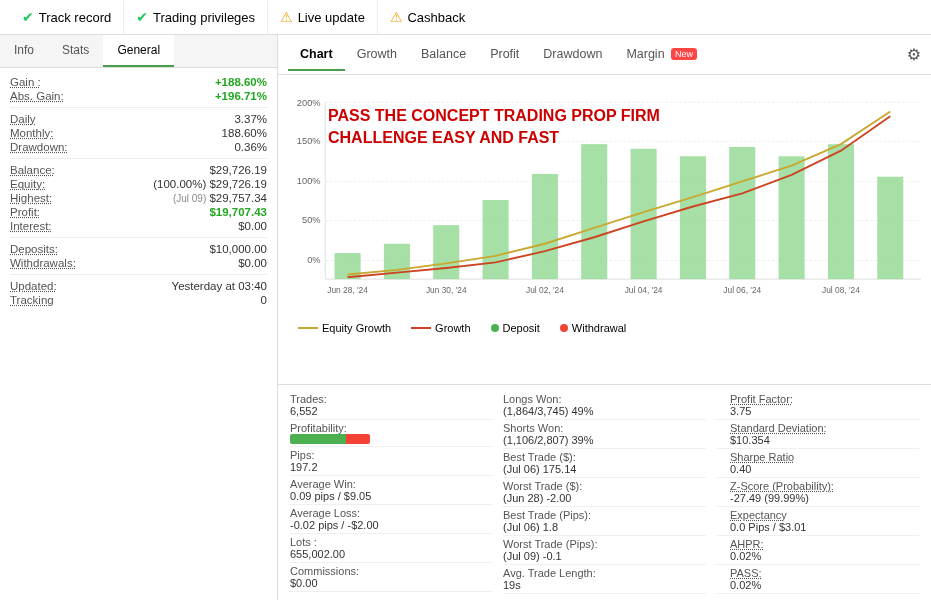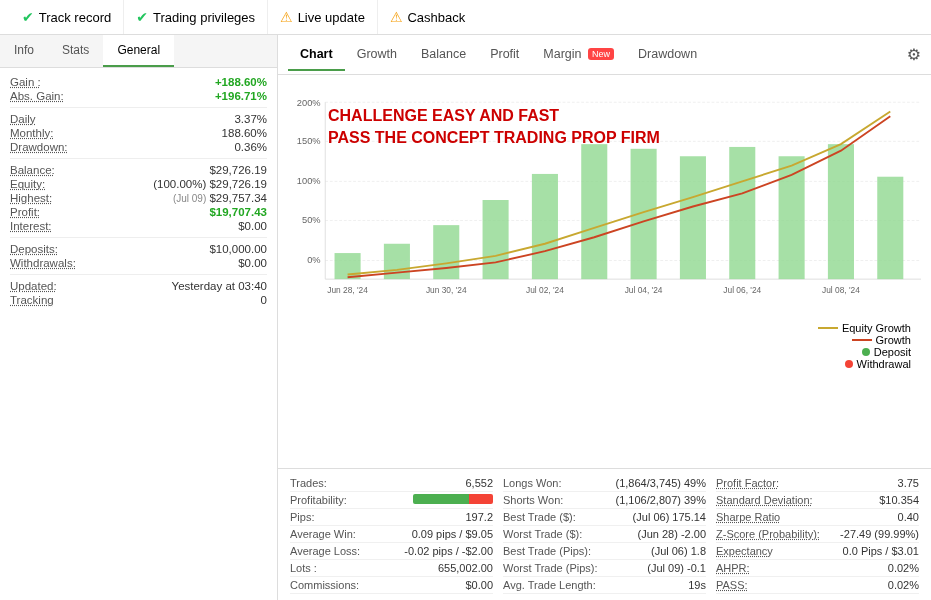--- a/index.html
+++ b/index.html
@@ -155,24 +155,24 @@
       line-height: 1.4;
     }
 
     svg.chart-svg {
       width: 100%;
       height: 220px;
     }
 
     .legend-row {
       display: flex;
-      align-items: flex-end;
+      gap: 20px;
+      align-items: flex-start;
       padding: 4px 10px;
       font-size: 11px;
-      flex-direction: column;
     }
     .legend-item {
       display: flex;
       align-items: center;
       gap: 4px;
     }
     .legend-line {
       width: 20px;
       height: 2px;
       display: inline-block;
@@ -195,26 +195,27 @@
       overflow-y: auto;
       max-height: 230px;
     }
 
     .stat-row {
       display: flex;
       justify-content: space-between;
       align-items: baseline;
       padding: 2px 0;
       border-bottom: 1px solid #f0f0f0;
+      flex-direction: column;
     }
     .stat-label {
       color: #555;
       font-size: 11px;
     }
-    .stat-label.underline { text-decoration: underline dotted; }
+    .stat-label.underline { text-decoration: underline dotted; margin-left: 14px; }
     .stat-value {
       font-size: 11px;
       color: #333;
       text-align: right;
     }
 
     .profitability-bar {
       display: flex;
       width: 80px;
       height: 10px;
@@ -321,32 +322,32 @@
     </div>
   </div>
 
   <div class="right-panel">
 
     <div class="chart-tabs-row">
       <div class="chart-tab active">Chart</div>
       <div class="chart-tab">Growth</div>
       <div class="chart-tab">Balance</div>
       <div class="chart-tab">Profit</div>
+      <div class="chart-tab">Drawdown</div>
       <div class="chart-tab">
         Margin
         <span class="new-badge">New</span>
       </div>
-      <div class="chart-tab">Drawdown</div>
       <span class="filter-icon">⚙</span>
     </div>
 
     <div class="chart-area" style="height:270px; flex-shrink:0;">
       <div class="promo-text">
+        <div>PASS THE CONCEPT TRADING PROP FIRM</div>
         <div>CHALLENGE EASY AND FAST</div>
-        <div>PASS THE CONCEPT TRADING PROP FIRM</div>
       </div>
       <svg class="chart-svg" viewBox="0 0 680 230" style="height:230px;">
 
         <line x1="40" y1="10" x2="40" y2="200" stroke="#ddd" stroke-width="1"></line>
         <line x1="40" y1="10" x2="680" y2="10" stroke="#ddd" stroke-width="0.5" stroke-dasharray="3,2"></line>
         <line x1="40" y1="52" x2="680" y2="52" stroke="#ddd" stroke-width="0.5" stroke-dasharray="3,2"></line>
         <line x1="40" y1="95" x2="680" y2="95" stroke="#ddd" stroke-width="0.5" stroke-dasharray="3,2"></line>
         <line x1="40" y1="137" x2="680" y2="137" stroke="#ddd" stroke-width="0.5" stroke-dasharray="3,2"></line>
         <line x1="40" y1="180" x2="680" y2="180" stroke="#ddd" stroke-width="0.5" stroke-dasharray="3,2"></line>
         <line x1="40" y1="200" x2="680" y2="200" stroke="#ddd" stroke-width="1"></line>

